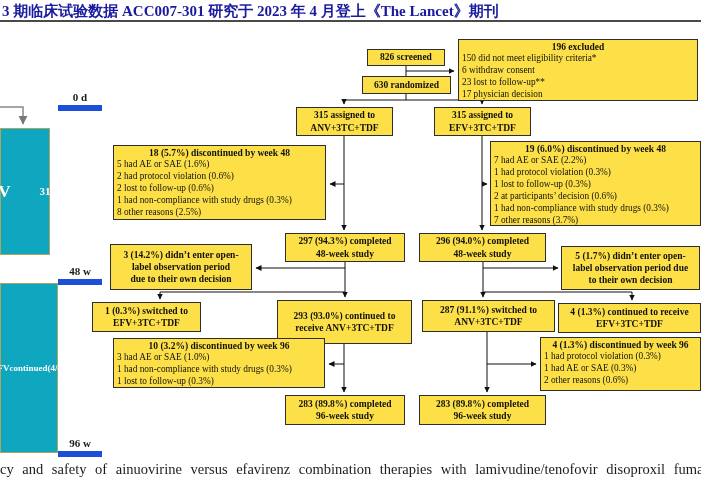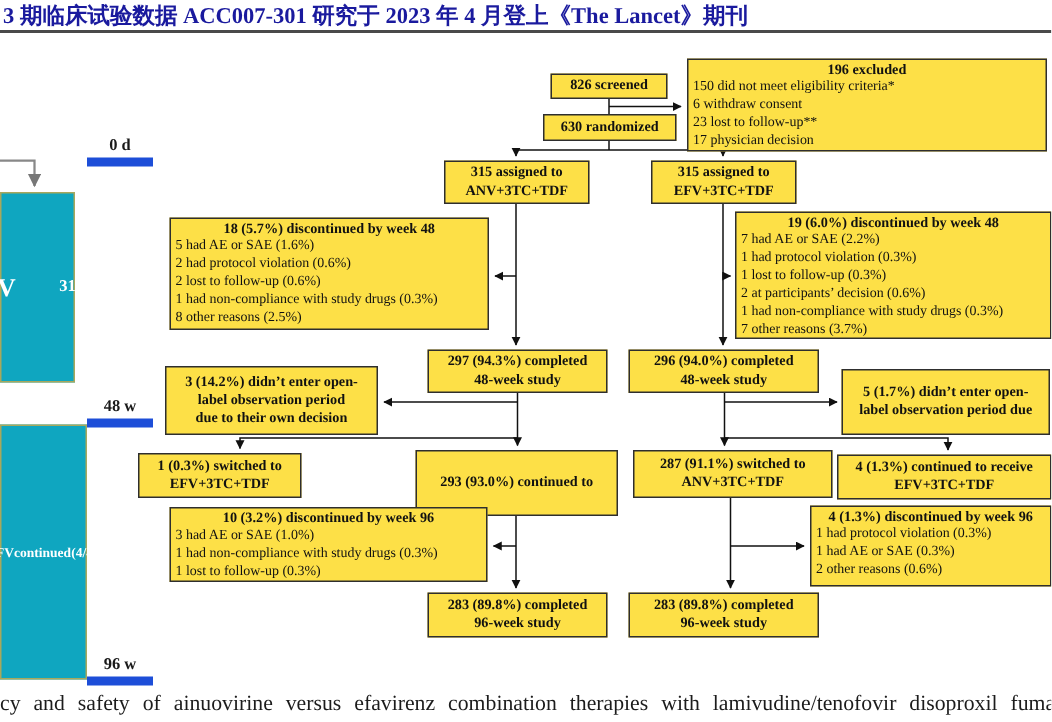--- a/index.html
+++ b/index.html
@@ -151,29 +151,31 @@
 
   <div class="fb" style="left:110px;top:244px;width:142px;height:46px">
     <div class="bl">3 (14.2%) didn’t enter open-</div>
     <div class="bl">label observation period</div>
     <div class="bl">due to their own decision</div>
   </div>
 
   <div class="fb" style="left:561px;top:246px;width:139px;height:44px">
     <div class="bl">5 (1.7%) didn’t enter open-</div>
     <div class="bl">label observation period due</div>
+    <div class="bl">to their own decision</div>
   </div>
 
   <div class="fb" style="left:92px;top:302px;width:109px;height:30px">
     <div class="bl">1 (0.3%) switched to</div>
     <div class="bl">EFV+3TC+TDF</div>
   </div>
 
   <div class="fb" style="left:277px;top:300px;width:135px;height:44px">
     <div class="bl">293 (93.0%) continued to</div>
+    <div class="bl">receive ANV+3TC+TDF</div>
   </div>
 
   <div class="fb" style="left:422px;top:300px;width:133px;height:32px">
     <div class="bl">287 (91.1%) switched to</div>
     <div class="bl">ANV+3TC+TDF</div>
   </div>
 
   <div class="fb" style="left:558px;top:303px;width:143px;height:30px">
     <div class="bl">4 (1.3%) continued to receive</div>
     <div class="bl">EFV+3TC+TDF</div>

